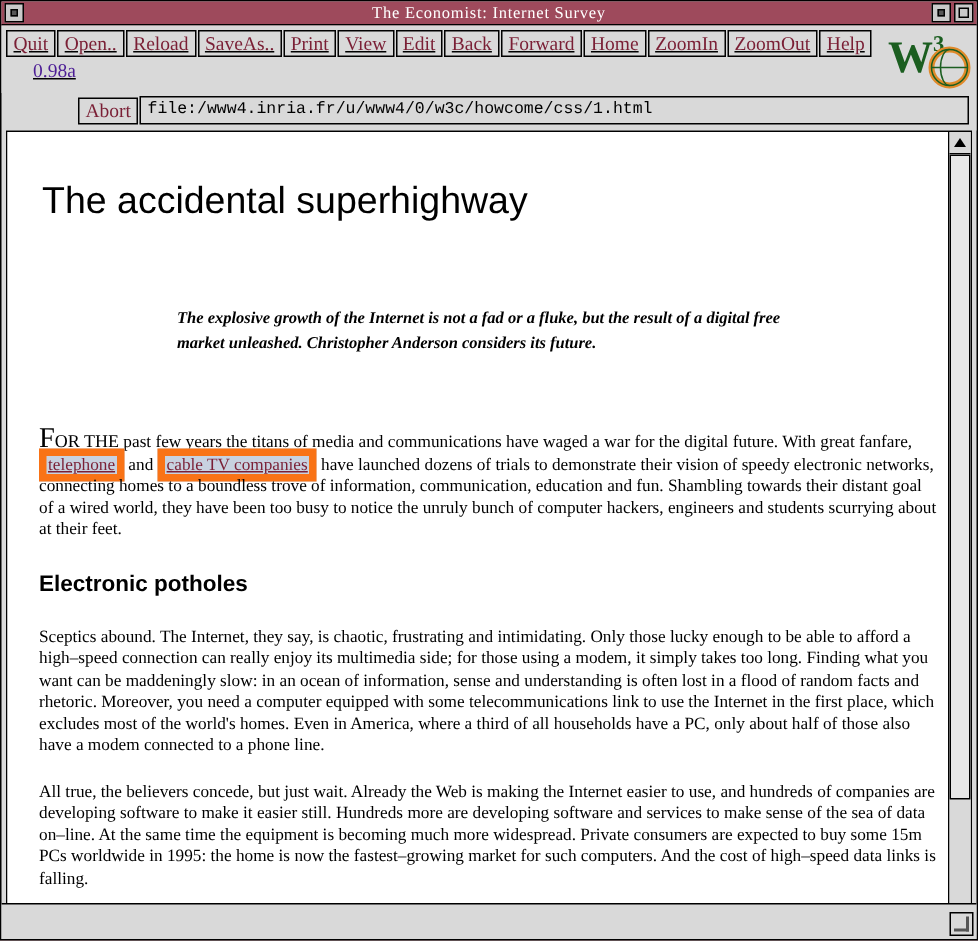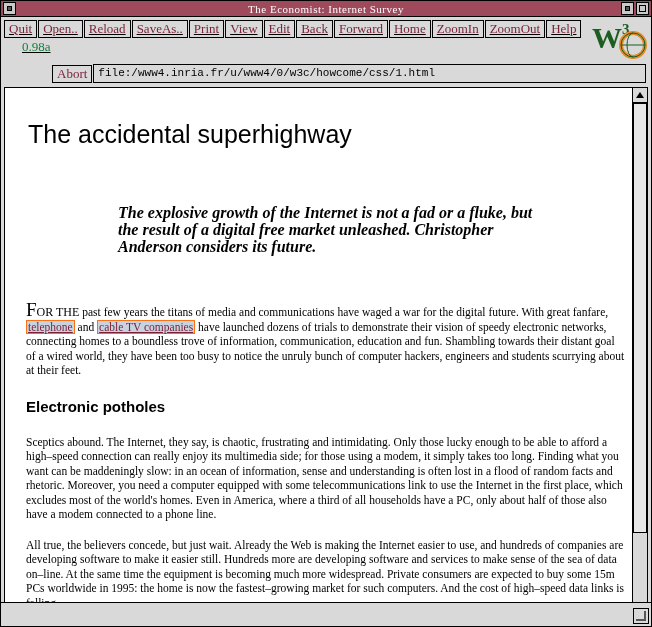--- a/index.html
+++ b/index.html
@@ -97,21 +97,21 @@
     margin-right: 1px;
     line-height: 15px;
     height: 18px;
     box-sizing: border-box;
     white-space: nowrap;
     cursor: default;
   }
   .version {
     font-family: "Liberation Serif", serif;
     font-size: 13px;
-    color: #15803d;
+    color: #4c1d95;
     padding: 0 6px 0 18px;
     line-height: 18px;
   }
 
   
   .logo {
     width: 56px;
     height: 44px;
     position: relative;
     margin-left: 4px;
@@ -167,21 +167,21 @@
     font-weight: normal;
     font-size: 25px;
     color: #000;
     margin: 14px 0 0 5px;
     letter-spacing: 0px;
   }
   .standfirst {
     font-family: "Liberation Serif", serif;
     font-style: italic;
     font-weight: bold;
-    font-size: 16px;
+    font-size: 11px;
     color: #000;
     margin: 55px 0 0 95px;
     width: 420px;
     line-height: 17px;
   }
   .body-p {
     font-family: "Liberation Serif", serif;
     font-size: 11.5px;
     color: #000;
     line-height: 14.5px;
@@ -195,21 +195,21 @@
     line-height: 14px;
   }
   .smallcaps {
     font-variant: small-caps;
     font-size: 12px;
   }
   .link {
     color: #7a1f35;
     text-decoration: underline;
     background: #c8d2e0;
-    border: 1px solid #f97316;
+    border: 5px solid #f97316;
     padding: 0 1px;
   }
   h2.sub {
     font-family: "Liberation Sans", sans-serif;
     font-size: 15px;
     font-weight: bold;
     color: #000;
     margin: 20px 0 20px 3px;
   }
   .p-gap { margin-top: 16px; }

